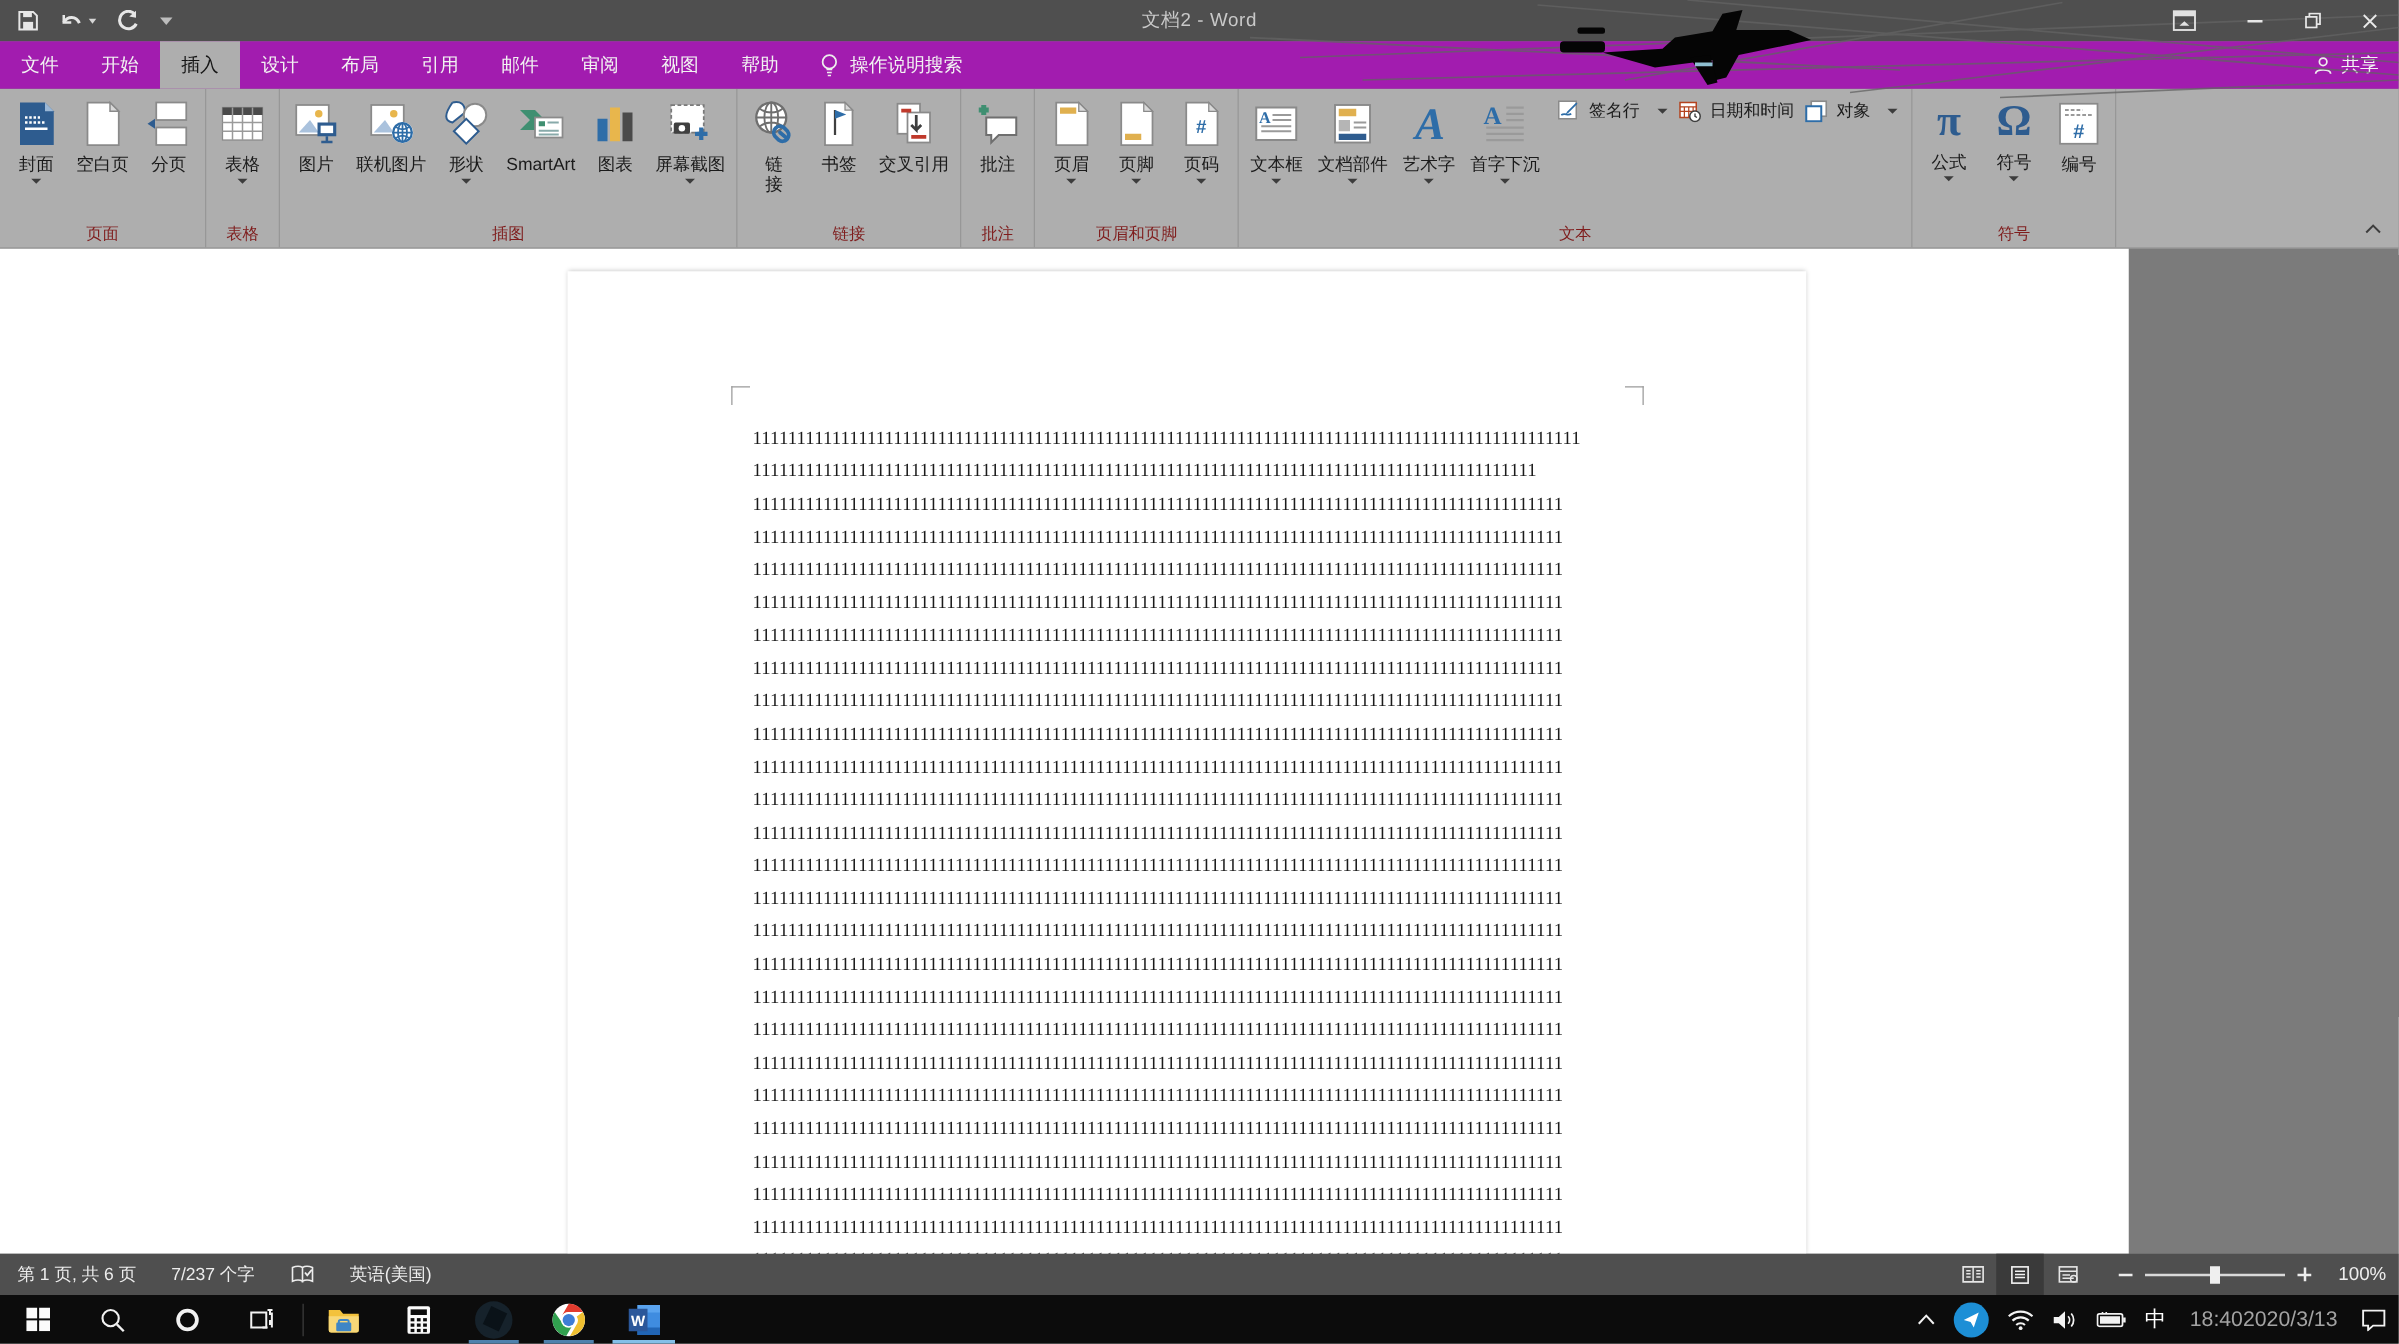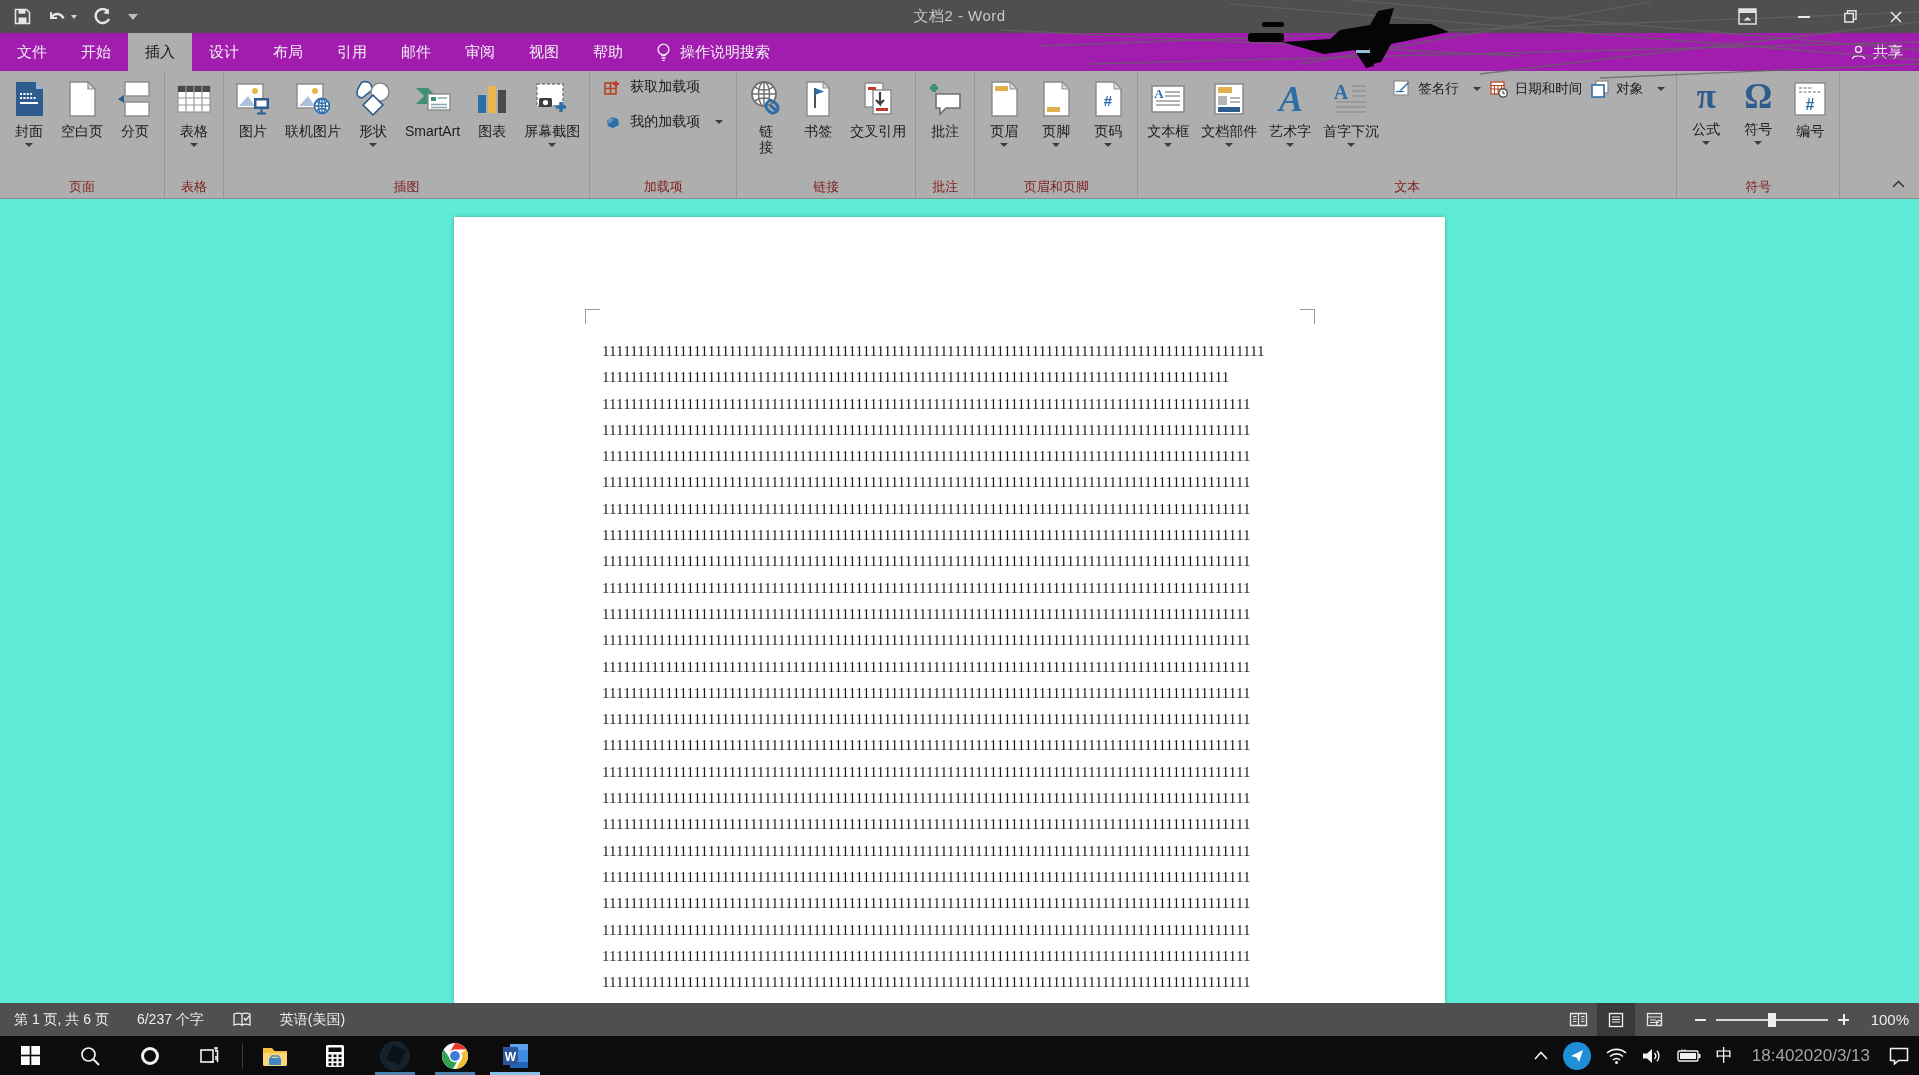--- a/index.html
+++ b/index.html
@@ -36,21 +36,21 @@
   .dropside{display:inline-block;width:0;height:0;border-left:4px solid transparent;border-right:4px solid transparent;border-top:4px solid #3c3c3c;margin-left:7px;vertical-align:middle}
   .medcol{display:flex;flex-direction:column;justify-content:center;gap:16px;padding:6px 10px 0 10px}
   .medbtn{display:flex;align-items:center;gap:8px;font-size:14px;color:#1b1b1b;white-space:nowrap}
   .smallcol{display:flex;flex-direction:row;justify-content:center;gap:9px;padding:4px 8px 0 8px}
   .smallbtn{display:flex;align-items:center;gap:7px;font-size:13.5px;color:#1b1b1b;white-space:nowrap}
   .glyphicon{font-family:"Liberation Serif",serif;font-size:35px;line-height:38px;color:#2e5c8f;font-weight:bold}
   .collapse-zone{flex:1 1 auto;position:relative;border-right:none}
   .collapse-chev{position:absolute;right:14px;bottom:6px}
 
   
-  .docarea{position:absolute;top:199px;left:0;width:1919px;height:804px;background:#5eead4}
+  .docarea{position:absolute;top:199px;left:0;width:1703px;height:804px;background:#ffffff}
   .page{position:absolute;left:454px;top:18px;width:991px;height:786px;background:#ffffff;overflow:hidden;box-shadow:0 0 4px rgba(0,0,0,.25)}
   .cropmark{position:absolute;width:15px;height:15px}
   .cropmark.tl{left:131px;top:92px;border-left:1px solid #9a9a9a;border-top:1px solid #9a9a9a}
   .cropmark.tr{left:846px;top:92px;border-right:1px solid #9a9a9a;border-top:1px solid #9a9a9a}
   .doclines{position:absolute;left:148px;top:121px;width:712px;font-family:"Liberation Serif",serif;font-size:15px;line-height:26.3px;color:#1a1a1a;letter-spacing:.1px;white-space:nowrap}
 
   
   .statusbar{position:absolute;top:1003px;left:0;width:1919px;height:33px;background:#4f4f4f;color:#ededed;font-size:14px;display:flex;align-items:center}
   .sb-left{display:flex;align-items:center;gap:28px;margin-left:14px}
   .sb-item{display:flex;align-items:center;gap:8px}
@@ -282,41 +282,20 @@
             <circle cx="12.5" cy="22.5" r="2.6" fill="#fff"></circle>
             <path d="M28 22 v10 M23 27 h10" stroke="#2e6da8" stroke-width="3.4"></path>
           </svg>
         <span class="blabel">屏幕截图</span>
         <span class="dropdn"></span>
       </div>
     </div>
     <div class="gname">插图</div>
   </div>
 
-  <div class="rgroup">
-    <div class="medcol">
-      <div class="medbtn">
-        <svg width="19" height="19" viewBox="0 0 19 19">
-            <rect x="2" y="6" width="11" height="11" fill="none" stroke="#b4431f" stroke-width="1.6"></rect>
-            <path d="M7.5 6 v11 M2 11.5 h11" stroke="#b4431f" stroke-width="1.6"></path>
-            <path d="M13 4 v6 M10 7 h6" stroke="#c0392b" stroke-width="2.2"></path>
-          </svg>
-        <span>获取加载项</span>
-      </div>
-      <div class="medbtn">
-        <svg width="19" height="19" viewBox="0 0 19 19">
-            <path d="M4 9 l5 -4 6 2 1 6 -6 3 -5 -2 z" fill="#2e6da8"></path>
-            <path d="M4 9 l5 -4 2 3 -5 4 z" fill="#5b93c4"></path>
-          </svg>
-        <span>我的加载项</span>
-        <span class="dropside"></span>
-      </div>
-    </div>
-    <div class="gname">加载项</div>
-  </div>
 
 
   <div class="rgroup">
     <div class="rbtns">
       <div class="bigbtn">
         <svg class="bicon" viewBox="0 0 38 38">
             <circle cx="17" cy="14" r="12" fill="#fff" stroke="#6f6f6f" stroke-width="1.8"></circle>
             <path d="M5 14 h24 M17 2 v24 M8 7 c5 4 13 4 18 0 M8 21 c5 -4 13 -4 18 0" stroke="#6f6f6f" stroke-width="1.5" fill="none"></path>
             <ellipse cx="17" cy="14" rx="5.5" ry="12" fill="none" stroke="#6f6f6f" stroke-width="1.5"></ellipse>
             <path d="M20 29 a5 5 0 0 1 7 -7 l3 3 a5 5 0 0 1 -7 7 z M24 26 l6 5" stroke="#2e6da8" stroke-width="3" fill="none" stroke-linecap="round"></path>
@@ -525,21 +504,21 @@
         <div>11111111111111111111111111111111111111111111111111111111111111111111111111111111111111111111</div>
         <div>11111111111111111111111111111111111111111111111111111111111111111111111111111111111111111111</div>
         <div>11111111111111111111111111111111111111111111111111111111111111111111111111111111111111111111</div>
       </div>
   </div>
 </div>
 
 <div class="statusbar">
   <div class="sb-left">
     <span class="sb-item">第 1 页, 共 6 页</span>
-    <span class="sb-item">6/237 个字</span>
+    <span class="sb-item">7/237 个字</span>
     <span class="sb-item">
       <svg width="20" height="16" viewBox="0 0 20 16">
           <path d="M2 2 c3 -1.2 6 -1.2 8 0 v11 c-2 -1.2 -5 -1.2 -8 0 z M18 2 c-3 -1.2 -6 -1.2 -8 0 v11 c2 -1.2 5 -1.2 8 0 z" fill="none" stroke="#ededed" stroke-width="1.3"></path>
           <path d="M12 6 l1.8 2.2 L17.5 3.8" fill="none" stroke="#ededed" stroke-width="1.5"></path>
         </svg>
     </span>
     <span class="sb-item">英语(美国)</span>
   </div>
   <div class="sb-right">
     <div class="viewbtn">

